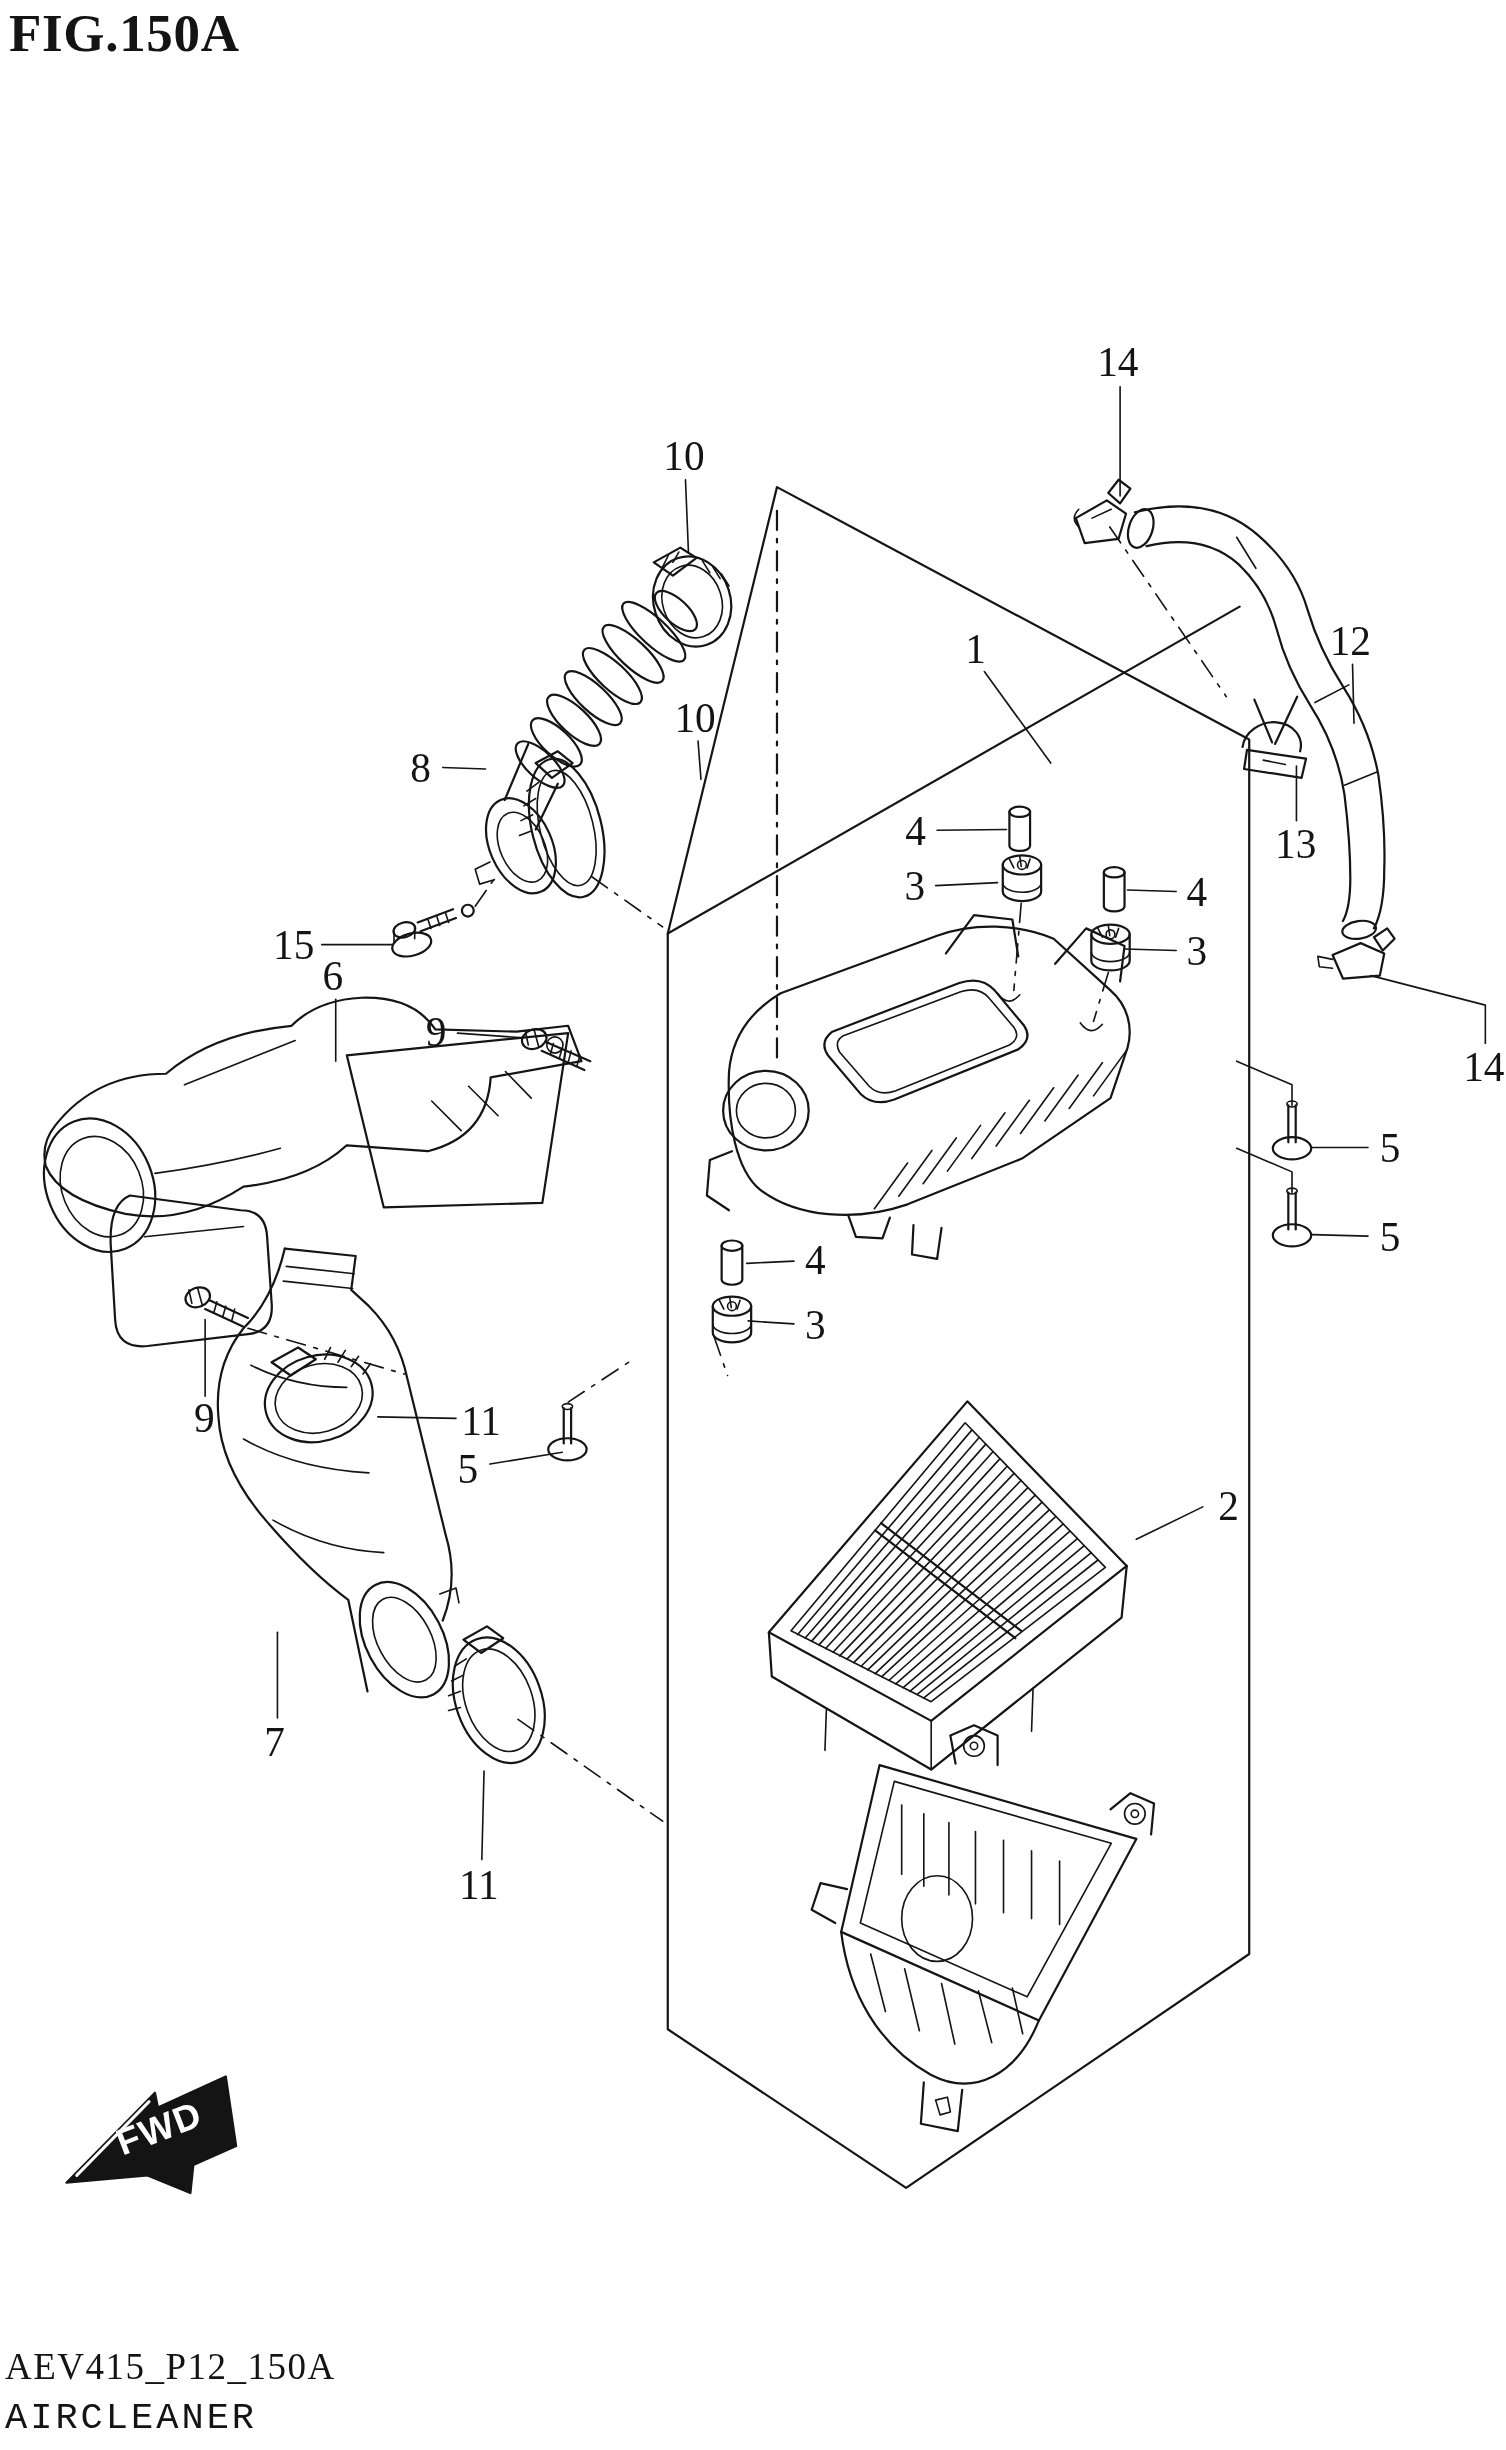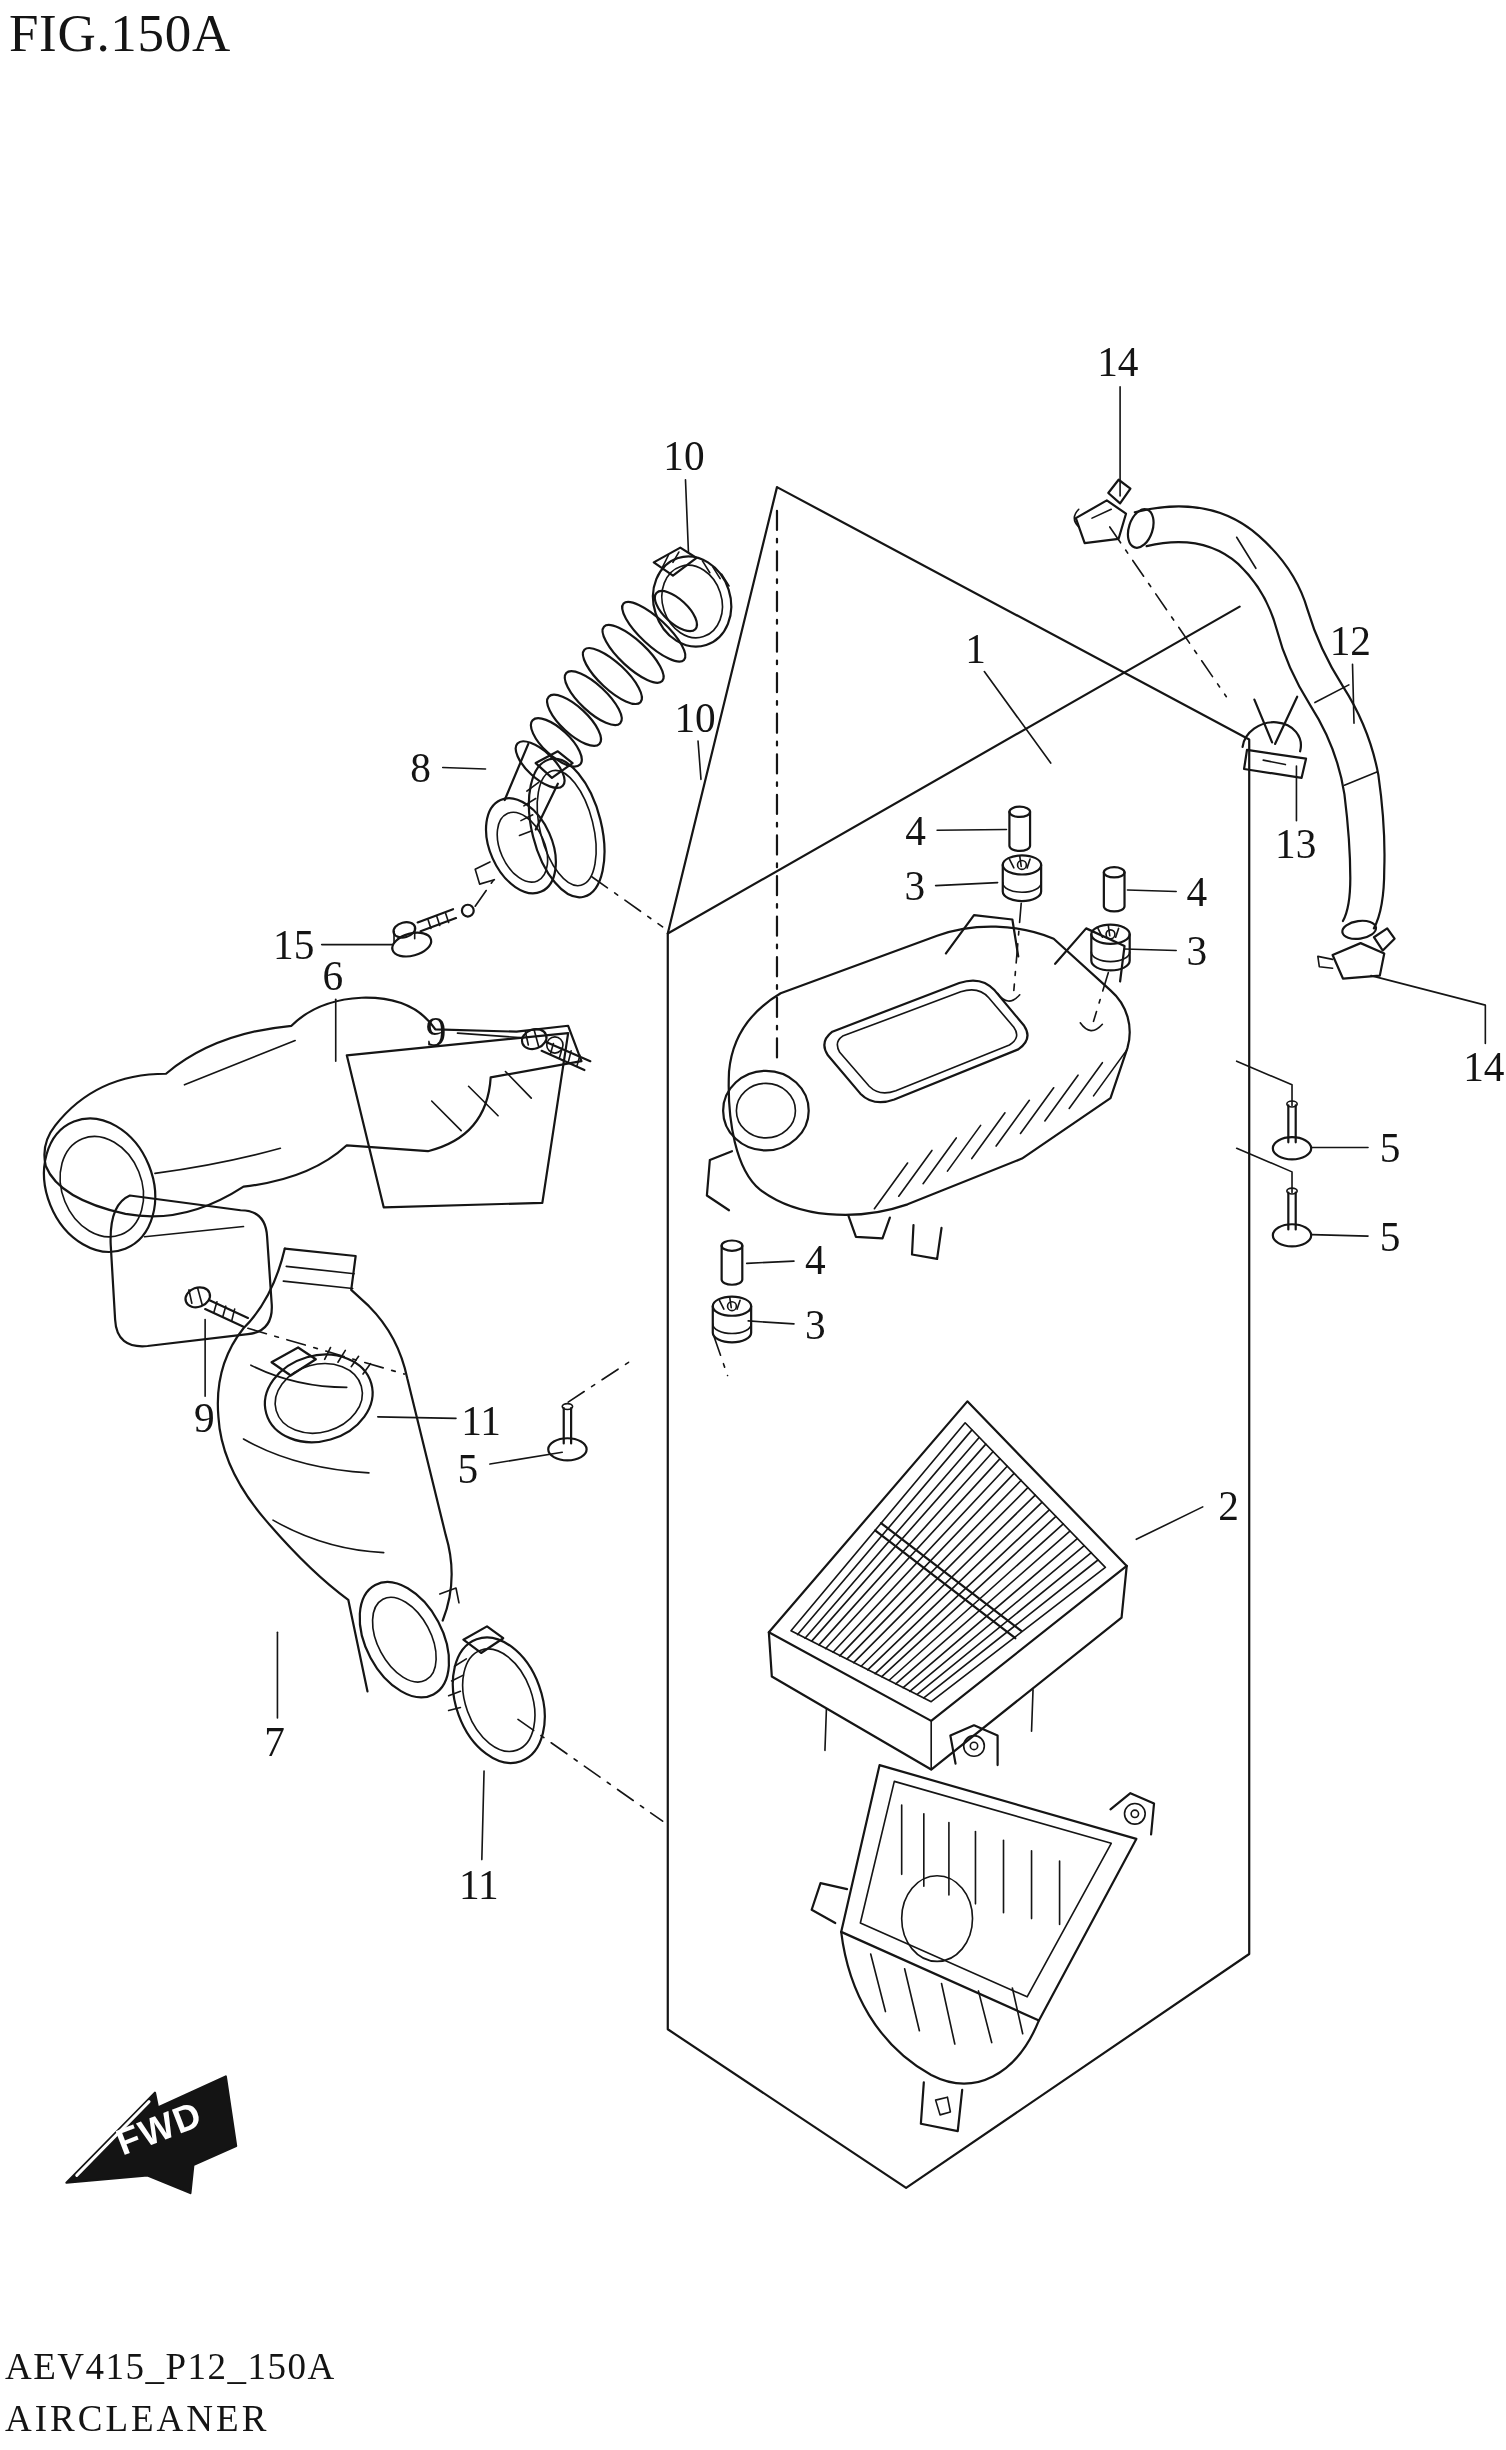--- a/index.html
+++ b/index.html
@@ -5,28 +5,28 @@
   html,body{margin:0;padding:0;background:#888;}
   .page{
     position:relative;
     width:1506px;height:2450px;
     background:#ffffff;
     font-family:"Liberation Serif", serif;
     overflow:hidden;
   }
   .fig-title{
     position:absolute;left:8.9px;top:3px;
-    font-size:53px;font-weight:normal;color:#141414;
+    font-size:53px;font-weight:bold;color:#141414;
     letter-spacing:0.7px;white-space:nowrap;
   }
   .footer{
     position:absolute;left:5px;top:2345px;color:#141414;
   }
   .footer .code{font-size:37px;letter-spacing:1.5px;}
-  .footer .name{font-size:37px;letter-spacing:3px;margin-top:8.9px;}
+  .footer .name{font-size:37px;letter-spacing:3px;margin-top:8.9px;font-family:Liberation Mono, monospace;}
   svg.art{position:absolute;left:0;top:0;}
   svg.art *{vector-effect:none;}
   .ln{stroke:#151515;stroke-width:3;fill:none;stroke-linecap:round;stroke-linejoin:round;}
   .thin{stroke-width:2.2;}
   .dash{stroke-dasharray:26 12 5 12;}
   .callout-text{font-family:"Liberation Serif", serif;font-size:56px;fill:#141414;stroke:none;}
   .fwd-text{font-family:"Liberation Sans", sans-serif;font-size:50px;font-weight:bold;fill:#ffffff;stroke:none;letter-spacing:2px;}
   .blk{fill:#141414;stroke:#141414;stroke-width:3;stroke-linejoin:round;}
 </style>
 </head>

